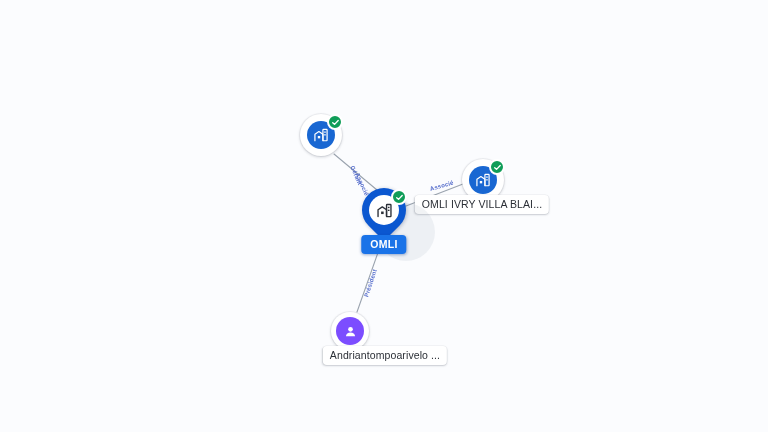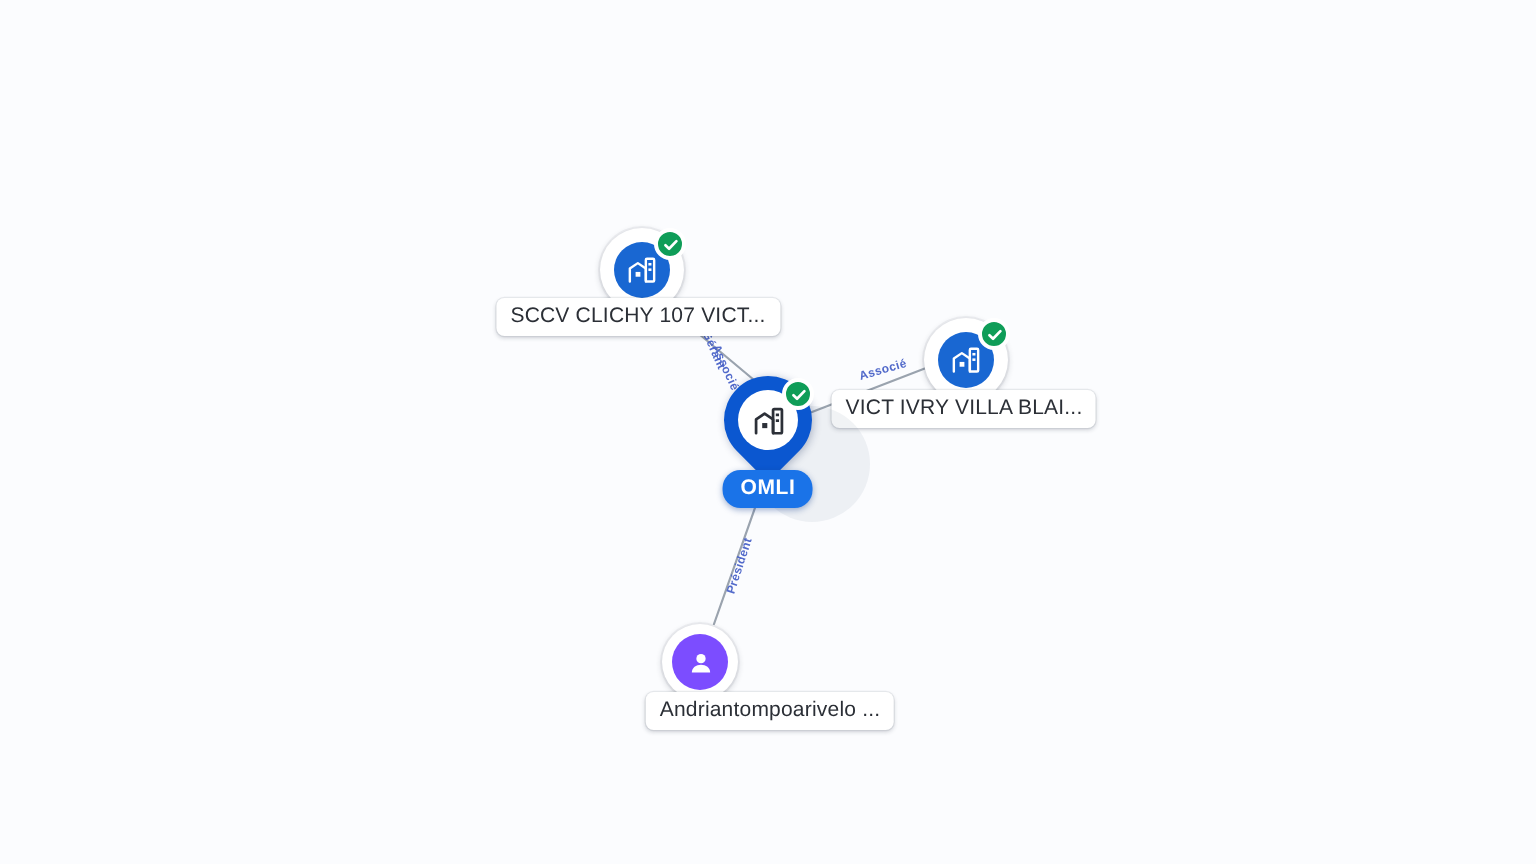--- a/index.html
+++ b/index.html
@@ -96,21 +96,21 @@
     border-radius:4px;
     box-shadow:0 1px 2px rgba(32,40,60,.20), 0 0 0 .6px rgba(32,40,60,.07);
   }
   .node-label.primary{
     background:#1a73e8;
     color:#ffffff;
     font-size:10.5px;
     font-weight:700;
     letter-spacing:.3px;
     padding:3px 9px 4px 9px;
-    border-radius:9px;
+    border-radius:4px;
     box-shadow:0 1px 3px rgba(18,60,140,.40);
   }
 
   
   .edge-label{
     position:absolute;
     color:#4a63c8;
     font-size:6px;
     font-weight:600;
     letter-spacing:.2px;
@@ -148,41 +148,40 @@
           <rect x="14.0" y="9.0" width="1.9" height="1.6" fill="#ffffff"></rect>
         </svg>
       </div>
     </div>
     <div class="badge-check" style="left:6px;top:-21px;">
       <svg width="9" height="9" viewBox="0 0 12 12">
         <path d="M2.3 6.2 L4.7 8.5 L9.6 3.4" stroke="#ffffff" stroke-width="1.8" fill="none" stroke-linecap="round" stroke-linejoin="round"></path>
       </svg>
     </div>
   </div>
-  <div class="node-label" style="left:319px;top:149px;">SCCV CLICHY 107 VICT...</div>
 
   <div class="node" style="left:483px;top:180px;">
     <div class="node-circle">
       <div class="node-inner inner-company">
         <svg width="16" height="16" viewBox="0 0 20 20" fill="none">
           <path d="M2.4 17.2V9.1l5.0-3.4 5.0 3.4v8.1" stroke="#ffffff" stroke-width="1.5" stroke-linejoin="round" stroke-linecap="round"></path>
           <rect x="12.4" y="3.0" width="5.2" height="14.2" rx="0.7" stroke="#ffffff" stroke-width="1.5"></rect>
           <rect x="6.0" y="11.2" width="3.0" height="3.0" fill="#ffffff"></rect>
           <rect x="14.0" y="5.6" width="1.9" height="1.6" fill="#ffffff"></rect>
           <rect x="14.0" y="9.0" width="1.9" height="1.6" fill="#ffffff"></rect>
         </svg>
       </div>
     </div>
     <div class="badge-check" style="left:6px;top:-21px;">
       <svg width="9" height="9" viewBox="0 0 12 12">
         <path d="M2.3 6.2 L4.7 8.5 L9.6 3.4" stroke="#ffffff" stroke-width="1.8" fill="none" stroke-linecap="round" stroke-linejoin="round"></path>
       </svg>
     </div>
   </div>
-  <div class="node-label" style="left:482px;top:195px;">VICT IVRY VILLA BLAI...</div>
+  <div class="node-label" style="left:482px;top:195px;">OMLI IVRY VILLA BLAI...</div>
 
   <div class="node" style="left:384px;top:212px;">
     <div class="pin-halo"></div>
     <div class="pin-wrap">
       <div class="pin-shape"></div>
       <div class="pin-hole">
         <svg width="17" height="17" viewBox="0 0 20 20" fill="none">
           <path d="M2.4 17.2V9.1l5.0-3.4 5.0 3.4v8.1" stroke="#2c3038" stroke-width="1.6" stroke-linejoin="round" stroke-linecap="round"></path>
           <rect x="12.4" y="3.0" width="5.2" height="14.2" rx="0.7" stroke="#2c3038" stroke-width="1.6"></rect>
           <rect x="6.0" y="11.2" width="3.0" height="3.0" fill="#2c3038"></rect>

